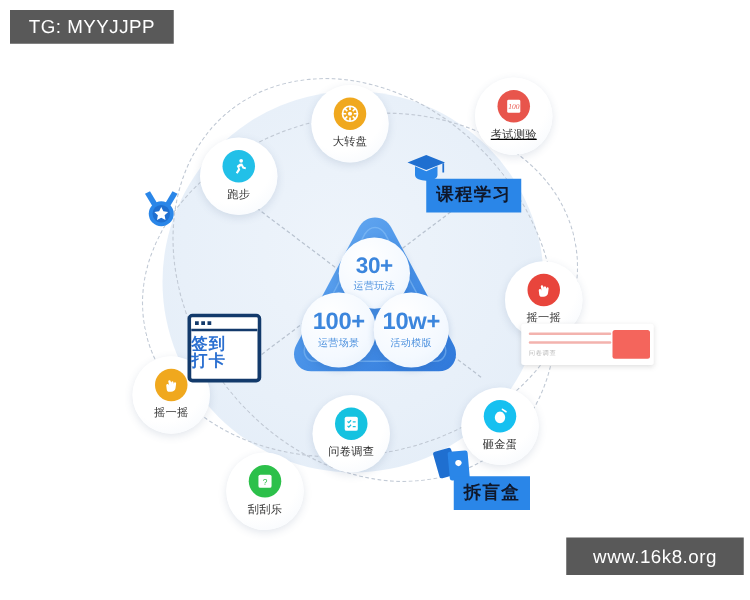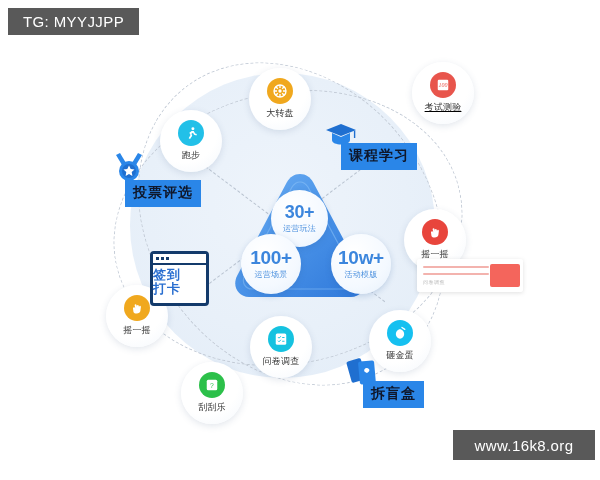--- a/index.html
+++ b/index.html
@@ -43,21 +43,21 @@
   .tri svg{display:block;}
   .stat{
     position:absolute;border-radius:50%;
     background:radial-gradient(circle at 38% 30%, #ffffff 0%, #f4f9ff 62%, #e6f0fb 100%);
     box-shadow:0 2px 6px rgba(40,90,160,.22);
     display:flex;flex-direction:column;align-items:center;justify-content:center;
     color:#3f8be0;
   }
   #stat-top{left:42px;top:22px;width:57px;height:57px;}
   #stat-left{left:12px;top:66px;width:60px;height:60px;}
-  #stat-right{left:70px;top:66px;width:60px;height:60px;margin-left:32px;}
+  #stat-right{left:70px;top:66px;width:60px;height:60px;}
   .stat .num{font-size:18px;font-weight:bold;line-height:1;color:#3c86dd;
              text-shadow:0 1px 0 rgba(255,255,255,.7);letter-spacing:-.3px;}
   #stat-left .num,#stat-right .num{font-size:19px;}
   .stat .cap{font-size:8px;margin-top:2px;color:#4b90de;letter-spacing:.3px;}
 
   
   .node{position:absolute;width:62px;height:62px;border-radius:50%;
         background:radial-gradient(circle at 40% 32%, #ffffff 0%, #ffffff 58%, #f3f7fc 100%);
         box-shadow:0 2px 7px rgba(60,90,130,.15);
         display:flex;flex-direction:column;align-items:center;justify-content:center;}
@@ -135,21 +135,21 @@
     <span class="ic" style="background:#f0a81e;">
       <svg width="18" height="18" viewBox="0 0 24 24" fill="none" stroke="#fff" stroke-width="1.8">
         <circle cx="12" cy="12" r="8"></circle>
         <circle cx="12" cy="12" r="2.2" fill="#fff" stroke="none"></circle>
         <path d="M12 4v4M12 16v4M4 12h4M16 12h4M6.3 6.3l2.8 2.8M14.9 14.9l2.8 2.8M17.7 6.3l-2.8 2.8M9.1 14.9l-2.8 2.8"></path>
       </svg>
     </span>
     <span class="cap">大转盘</span>
   </div>
 
-  <div class="node" style="left:412px;top:62px;text-decoration:underline;">
+  <div class="node" style="left:380px;top:62px;text-decoration:underline;">
     <span class="ic" style="background:#e8554c;">
       <svg width="18" height="18" viewBox="0 0 24 24">
         <rect x="5" y="5" width="14" height="14" rx="1.5" fill="#fff"></rect>
         <text x="12" y="15" font-size="8" font-family="Liberation Serif, serif" font-style="italic" fill="#e8554c" text-anchor="middle">100</text>
       </svg>
     </span>
     <span class="cap">考试测验</span>
   </div>
 
   <div class="node" style="left:160px;top:110px;">
@@ -224,23 +224,20 @@
 
   <span class="chipicon" style="left:112px;top:152px;">
     <svg width="34" height="32" viewBox="0 0 34 32">
       <path d="M8 1 L14 11 L10 13 L4 3 Z" fill="#2a86e8"></path>
       <path d="M26 1 L20 11 L24 13 L30 3 Z" fill="#2a86e8"></path>
       <circle cx="17" cy="19" r="10" fill="#2a86e8"></circle>
       <circle cx="17" cy="19" r="7" fill="#1f6fd0"></circle>
       <path d="M17 13.5 l1.7 3.5 3.8.5 -2.8 2.6 .7 3.8 -3.4-1.8 -3.4 1.8 .7-3.8 -2.8-2.6 3.8-.5 Z" fill="#fff"></path>
     </svg>
   </span>
-  <div class="chip" style="left:125px;top:180px;">
-    <span>投票评选</span>
-  </div>
 
   <span class="chipicon" style="left:346px;top:357px;">
     <svg width="36" height="32" viewBox="0 0 36 32">
       <g transform="rotate(-16 12 14)">
         <rect x="3" y="2" width="15" height="22" rx="2" fill="#1f6fd0"></rect>
       </g>
       <g transform="rotate(-5 20 16)">
         <rect x="13" y="4" width="16" height="23" rx="2" fill="#2a86e8"></rect>
         <path d="M21 11 c1.6 0 2.6 1.1 2.6 2.4 0 1-.6 1.6-1.5 2.1 l-1.1.6 -1.1-.6 c-.9-.5-1.5-1.1-1.5-2.1 0-1.3 1-2.4 2.6-2.4z" fill="#fff"></path>
       </g>

